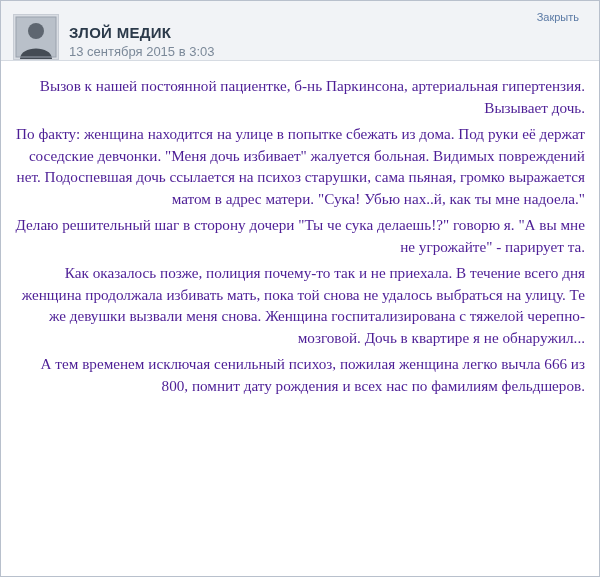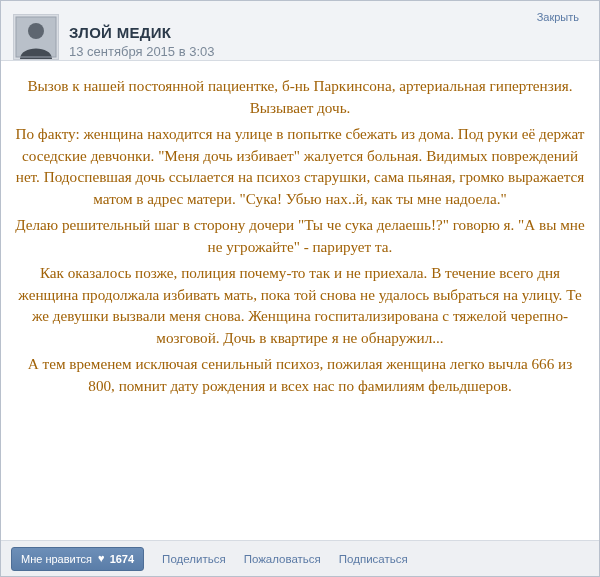--- a/index.html
+++ b/index.html
@@ -81,23 +81,23 @@
   .content {
     flex: 1 1 auto;
     padding: 14px 14px 0 14px;
     box-sizing: border-box;
     overflow: hidden;
   }
   .para {
     font-family: "Liberation Serif", serif;
     font-size: 15.2px;
     line-height: 21.5px;
-    color: #a16207;
+    color: #4c1d95;
     margin: 0 0 5px 0;
-    text-align: center;
+    text-align: right;
   }
 
   
   .footer {
     height: 36px;
     background: #eef0f3;
     border-top: 1px solid #d6dbe2;
     display: flex;
     align-items: center;
     padding: 0 10px;
@@ -157,24 +157,14 @@
   </div>
 
   <div class="content">
     <p class="para">Вызов к нашей постоянной пациентке, б-нь Паркинсона, артериальная гипертензия. Вызывает дочь.</p>
     <p class="para">По факту: женщина находится на улице в попытке сбежать из дома. Под руки её держат соседские девчонки. "Меня дочь избивает" жалуется больная. Видимых повреждений нет. Подоспевшая дочь ссылается на психоз старушки, сама пьяная, громко выражается матом в адрес матери. "Сука! Убью нах..й, как ты мне надоела."</p>
     <p class="para">Делаю решительный шаг в сторону дочери "Ты че сука делаешь!?" говорю я. "А вы мне не угрожайте" - парирует та.</p>
     <p class="para">Как оказалось позже, полиция почему-то так и не приехала. В течение всего дня женщина продолжала избивать мать, пока той снова не удалось выбраться на улицу. Те же девушки вызвали меня снова. Женщина госпитализирована с тяжелой черепно-мозговой. Дочь в квартире я не обнаружил...</p>
     <p class="para">А тем временем исключая сенильный психоз, пожилая женщина легко вычла 666 из 800, помнит дату рождения и всех нас по фамилиям фельдшеров.</p>
   </div>
 
-  <div class="footer">
-    <div class="like-button">
-      <span>Мне нравится</span>
-      <span class="heart">♥</span>
-      <span class="like-count">1674</span>
-    </div>
-    <a class="footer-link">Поделиться</a>
-    <a class="footer-link">Пожаловаться</a>
-    <a class="footer-link">Подписаться</a>
-  </div>
 
 </div>
 
 </body></html>

